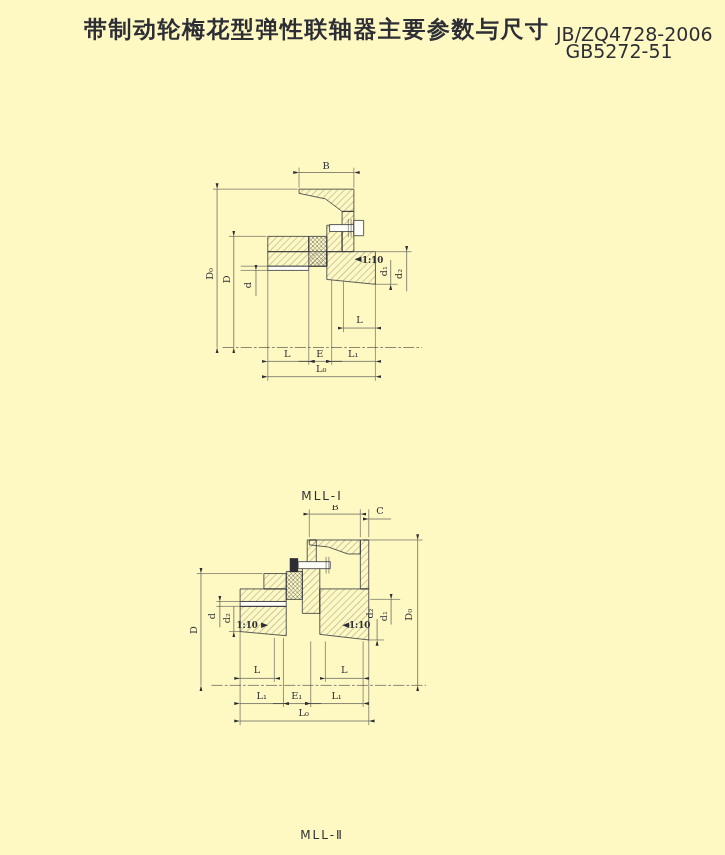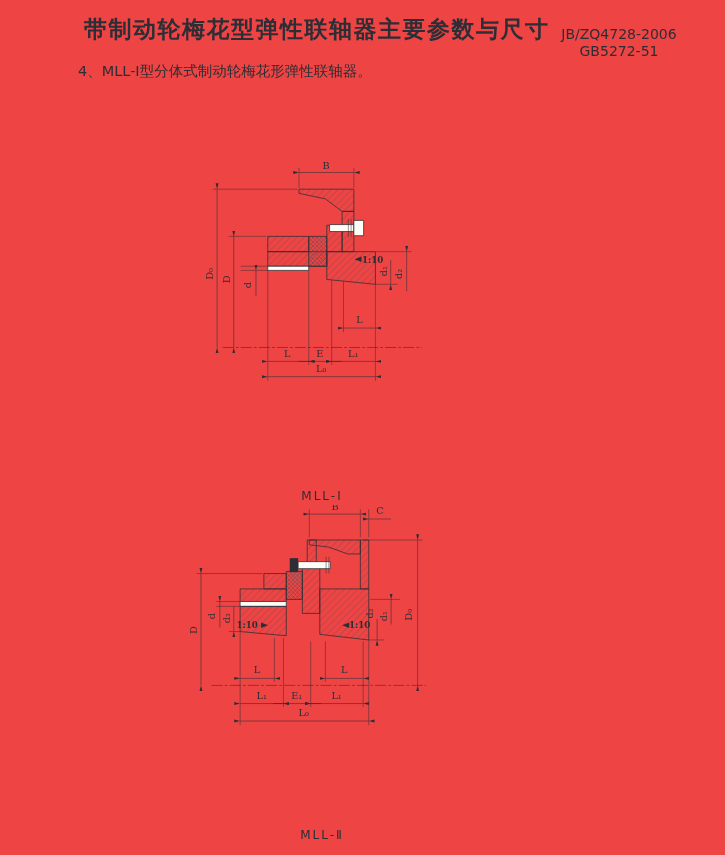--- a/index.html
+++ b/index.html
@@ -1,28 +1,28 @@
 <!DOCTYPE html>
 <html><head>
 <meta charset="utf-8">
 <style>
   html,body{margin:0;padding:0;}
   body{background:#e8e8e8;}
   .page{
     position:relative;width:725px;height:855px;margin:0 auto;
-    background:#ef4444;overflow:hidden;
+    background:#fef9c3;overflow:hidden;
     font-family:"DejaVu Sans",sans-serif;color:#2d2e35;
   }
   .title{
     position:absolute;left:84px;top:14px;
     font-size:23px;font-weight:bold;letter-spacing:1.5px;white-space:nowrap;
   }
   .standards{
     position:absolute;left:556px;top:26px;width:126px;
-    font-size:14px;line-height:17px;text-align:center;white-space:nowrap;
+    font-size:19px;line-height:17px;text-align:center;white-space:nowrap;
   }
   .notes{
     position:absolute;left:78px;top:61px;
     font-size:14.5px;line-height:20px;white-space:nowrap;
   }
   .fig{position:absolute;}
   .fig1{left:165px;top:150px;}
   .fig2{left:180px;top:505px;}
   .caption{
     position:absolute;font-size:12px;letter-spacing:2px;text-align:center;width:140px;
@@ -49,21 +49,20 @@
 <div class="page">
 
   <div class="title">带制动轮梅花型弹性联轴器主要参数与尺寸</div>
 
   <div class="standards">
     <div>JB/ZQ4728-2006</div>
     <div>GB5272-51</div>
   </div>
 
   <div class="notes">
-    <div>4、MLL-Ⅰ型分体式制动轮梅花形弹性联轴器。</div>
   </div>
 
   <svg class="fig fig1" width="375" height="370" viewBox="165 150 540 520">
     <defs>
       <pattern id="hp1" width="7" height="7" patternUnits="userSpaceOnUse" patternTransform="rotate(45)">
         <line x1="0" y1="0" x2="0" y2="7" stroke="#4a4b55" stroke-width="0.8"></line>
       </pattern>
       <pattern id="xp1" width="6" height="6" patternUnits="userSpaceOnUse">
         <path d="M0,0 L6,6 M6,0 L0,6" stroke="#4a4b55" stroke-width="0.7" fill="none"></path>
       </pattern>

